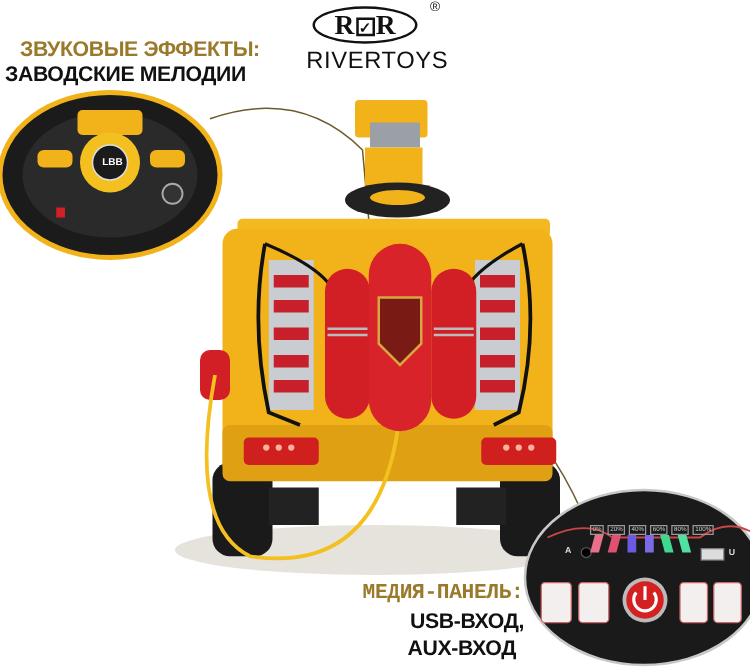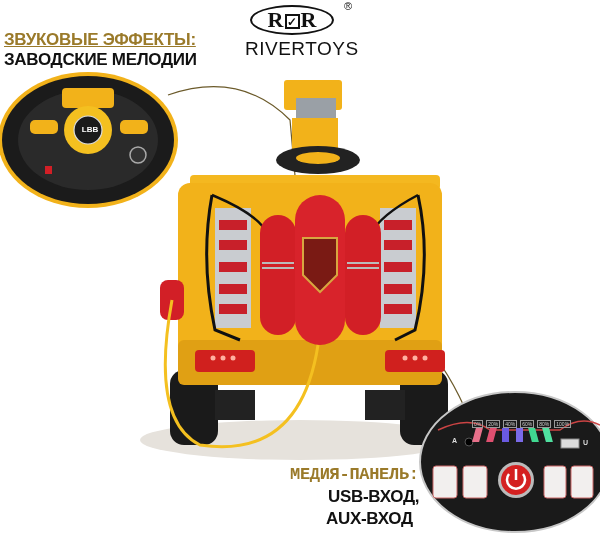--- a/index.html
+++ b/index.html
@@ -16,21 +16,21 @@
 <body>
 
 <div class="abs logo-oval">
   <span>R</span>
   <span class="logo-box">✓</span>
   <span>R</span>
 </div>
 <div class="abs reg">®</div>
 <div class="abs logo-text">RIVERTOYS</div>
 
-<div class="abs cap-gold" style="left:4px;top:30px;text-decoration:underline;">ЗВУКОВЫЕ ЭФФЕКТЫ:</div>
+<div class="abs cap-gold" style="left:16px;top:30px;">ЗВУКОВЫЕ ЭФФЕКТЫ:</div>
 <div class="abs cap-black" style="left:4px;top:50px;">ЗАВОДСКИЕ МЕЛОДИИ</div>
 
 <svg class="abs" style="left:0;top:0" width="600" height="534" viewBox="0 0 600 534">
 
   <path d="M168,95 Q240,70 290,120 L297,198" fill="none" stroke="#6b5a2a" stroke-width="1.2"></path>
   <path d="M348,222 L348,322 Q420,300 470,420" fill="none" stroke="#6b5a2a" stroke-width="1.2"></path>
 
   <ellipse cx="300" cy="440" rx="160" ry="20" fill="#e6e2dc"></ellipse>
 
   <rect x="170" y="370" width="48" height="75" rx="14" fill="#1a1a1a"></rect>

